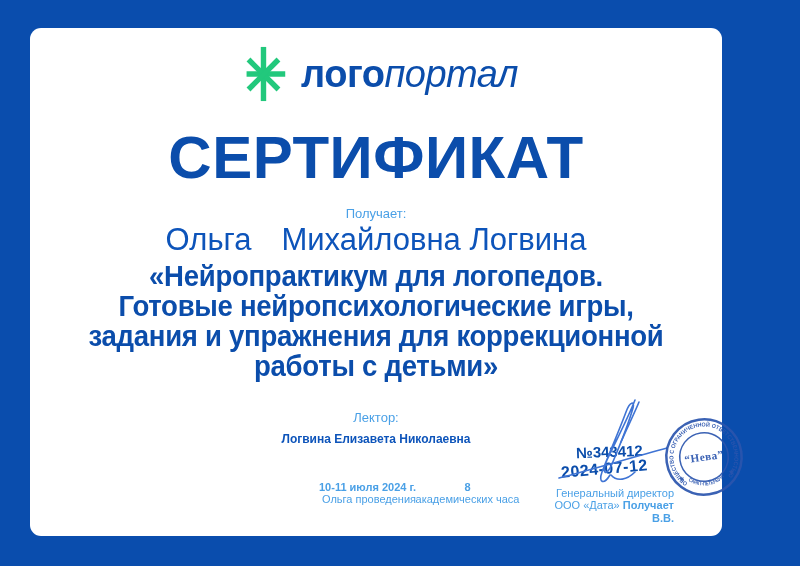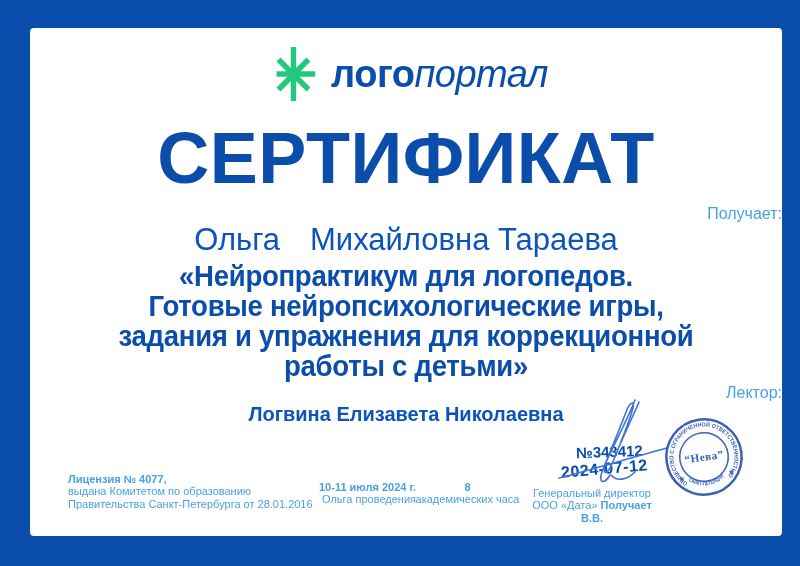--- a/index.html
+++ b/index.html
@@ -1,54 +1,54 @@
 <!DOCTYPE html>
 <html><head>
 <meta charset="utf-8">
 <style>
   * { margin:0; padding:0; box-sizing:border-box; }
   body { width:800px; height:566px; overflow:hidden; font-family:"Liberation Sans", sans-serif; }
   .page { position:relative; width:800px; height:566px; background:#0a4dad; }
-  .card { position:absolute; left:30px; top:28px; width:752px; height:508px;
-          background:#ffffff; border-radius:4px; text-align:center; }
+  .card { position:absolute; left:30px; top:28px; width:692px; height:508px;
+          background:#ffffff; border-radius:11px; text-align:center; }
 
   .logo { margin-top:16px; height:60px; display:flex; align-items:center; justify-content:center; gap:9px; }
   .logo-text { font-size:38px; color:#0b4dab; line-height:1; letter-spacing:-0.5px; }
   .logo-bold { font-weight:700; }
   .logo-italic { font-style:italic; font-weight:400; }
 
-  .title { margin-top:20px; font-size:72px; line-height:68px; font-weight:700;
+  .title { margin-top:20px; font-size:60px; line-height:68px; font-weight:700;
            color:#0b4dab; letter-spacing:0.5px; }
 
-  .small-label { font-size:16px; line-height:15px; color:#4aa0e6; font-weight:400;text-align:right; }
+  .small-label { font-size:13px; line-height:15px; color:#4aa0e6; font-weight:400; }
   .label-recipient { margin-top:14px; }
   .name-row { margin-top:1px; font-size:31px; line-height:36px; color:#0d54ba;
               display:flex; justify-content:center; gap:30px; }
   .label-course { margin-top:4px; }
   .course-title { margin-top:3px; font-size:29px; line-height:30px; font-weight:700;
                   color:#0b4dab; letter-spacing:-0.3px; transform:scaleX(0.95); transform-origin:50% 0; }
-  .label-lecturer { margin-top:4px; }
-  .lecturer-name { margin-top:2px; font-size:20px; line-height:24px; font-weight:700; color:#0d54ba; }
+  .label-lecturer { margin-top:29px; }
+  .lecturer-name { margin-top:2px; font-size:12px; line-height:24px; font-weight:700; color:#0d54ba; }
 
   .cert-number { position:absolute; left:546px; top:415px; font-size:15px; font-weight:700;
                  color:#0b4dab; transform:rotate(-2deg); }
   .cert-date   { position:absolute; left:531px; top:432px; font-size:16px; font-weight:600;
                  color:#0b4dab; transform:rotate(-5deg); letter-spacing:0.5px; }
   .signature   { position:absolute; left:525px; top:370px; width:115px; height:95px; pointer-events:none; }
   .stamp       { position:absolute; left:628px; top:383px; width:92px; height:92px; opacity:0.92; }
   .stamp text  { fill:#2b55ae; }
   .stamp-ring-text { font-family:"Liberation Sans", sans-serif; font-weight:700; }
   .stamp-center-text { font-family:"Liberation Serif", serif; font-weight:700; font-size:13.5px; letter-spacing:0.5px; }
 
   .footer-block { position:absolute; font-size:11px; line-height:12.4px; color:#4aa0e6; }
   .license { left:38px; top:445px; text-align:left; }
   .semibold { font-weight:700; }
   .event-date { left:246px; top:453px; width:140px; text-align:right; }
   .hours { left:385px; top:453px; width:105px; text-align:center; }
-  .director { left:496px; top:459px; width:132px; text-align:center; }
+  .director { left:512px; top:459px; width:132px; text-align:right; }
 </style>
 </head>
 <body>
 
 <div class="page">
   <div class="card">
 
     <div class="logo">
       <svg width="58" height="58" viewBox="0 0 60 60">
         <g stroke="#22c87c" stroke-width="5.6" stroke-linecap="butt">
@@ -60,21 +60,21 @@
       </svg>
       <div class="logo-text"><span class="logo-bold">лого</span><span class="logo-italic">портал</span></div>
     </div>
 
     <h1 class="title">СЕРТИФИКАТ</h1>
 
     <div class="small-label label-recipient">Получает:</div>
 
     <div class="name-row">
       <span>Ольга</span>
-      <span>Михайловна Тараева</span>
+      <span>Михайловна Логвина</span>
     </div>
 
 
     <div class="course-title">
       <div>«Нейропрактикум для логопедов.</div>
       <div>Готовые нейропсихологические игры,</div>
       <div>задания и упражнения для коррекционной</div>
       <div>работы с детьми»</div>
     </div>
 
@@ -102,25 +102,20 @@
         <circle cx="55" cy="55" r="45" fill="none" stroke="#2b55ae" stroke-width="3"></circle>
         <circle cx="55" cy="55" r="29" fill="none" stroke="#2b55ae" stroke-width="1.8"></circle>
         <text class="stamp-ring-text" font-size="6.9"><textPath href="#arcTop" xlink:href="#arcTop" startOffset="0" textLength="176" lengthAdjust="spacingAndGlyphs">ОБЩЕСТВО С ОГРАНИЧЕННОЙ ОТВЕТСТВЕННОСТЬЮ</textPath></text>
         <text class="stamp-ring-text" font-size="6.5"><textPath href="#arcBottom" xlink:href="#arcBottom" startOffset="2" textLength="48" lengthAdjust="spacingAndGlyphs">САНКТ-ПЕТЕРБУРГ</textPath></text>
         <text x="25" y="80" font-size="7" text-anchor="middle">✱</text>
         <text x="85" y="80" font-size="7" text-anchor="middle">✱</text>
         <text x="55" y="59.5" text-anchor="middle" class="stamp-center-text">“Нева”</text>
       </g>
     </svg>
 
-    <div class="footer-block license">
-      <div class="semibold">Лицензия № 4077,</div>
-      <div>выдана Комитетом по образованию</div>
-      <div>Правительства Санкт-Петербурга от 28.01.2016</div>
-    </div>
 
     <div class="footer-block event-date">
       <div class="semibold">10-11 июля 2024 г.</div>
       <div>Ольга проведения</div>
     </div>
 
     <div class="footer-block hours">
       <div class="semibold">8</div>
       <div>академических часа</div>
     </div>

